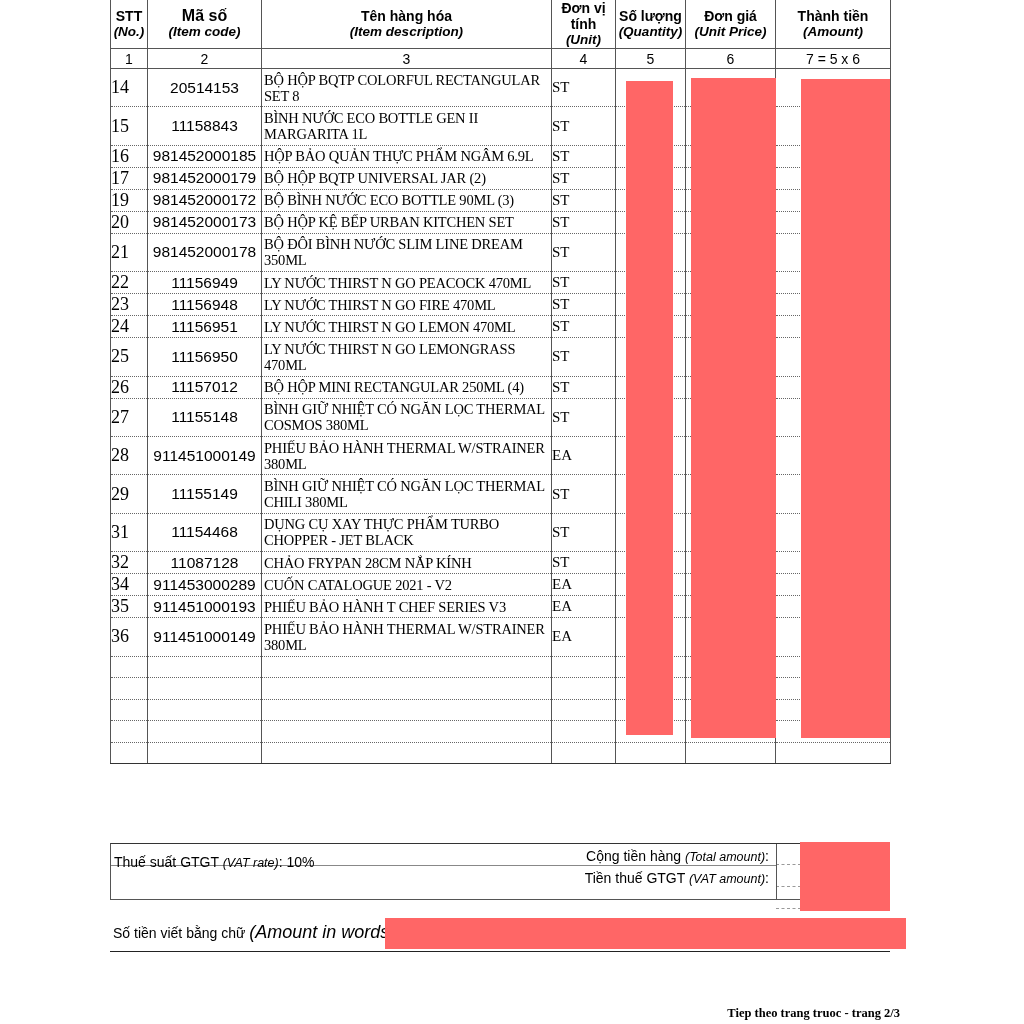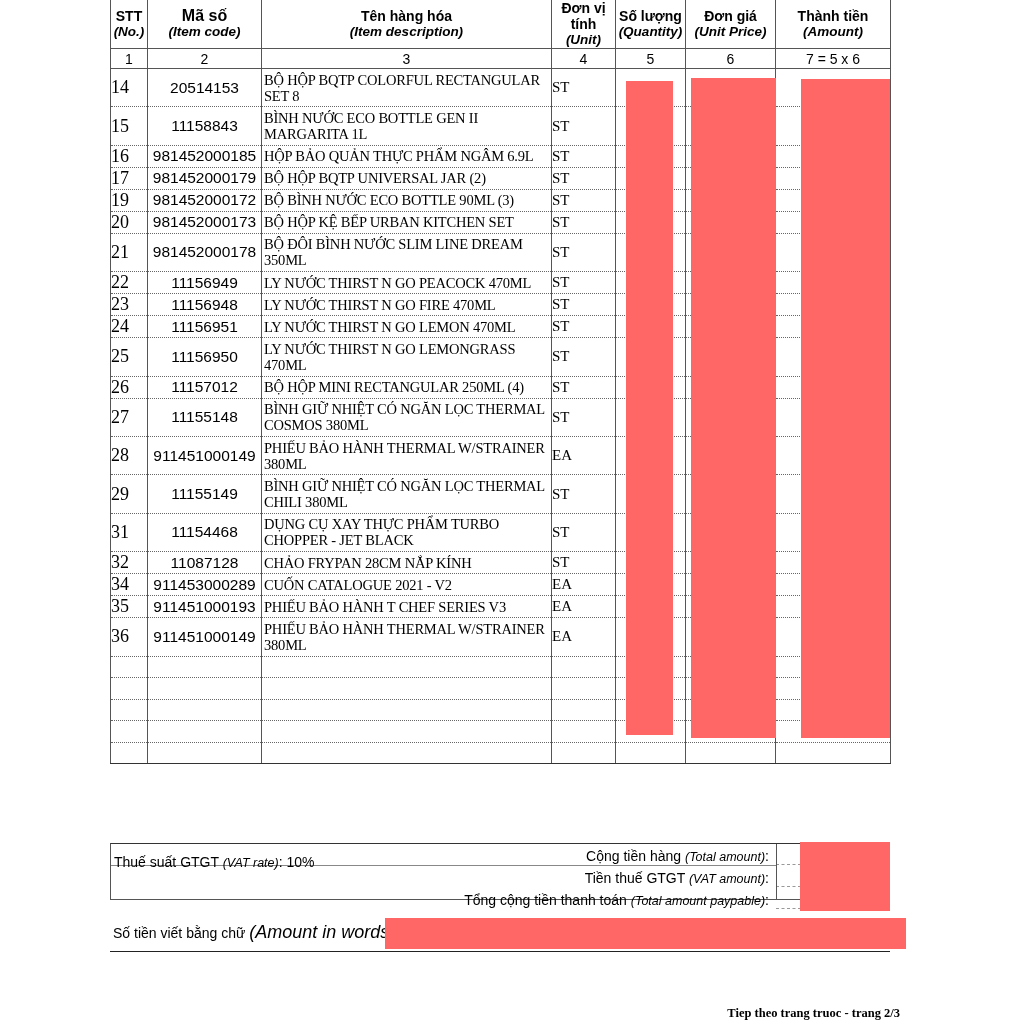--- a/index.html
+++ b/index.html
@@ -322,23 +322,20 @@
   <div class="tot-line" style="top:4px;">
     <span>Cộng tiền hàng</span> <i>(Total amount)</i>:
   </div>
   <div class="tot-sep" style="top:21px; right:113px;"></div>
   <div class="abs" style="left:3px; top:10px;">
     <span>Thuế suất GTGT</span> <i style="font-size:12.5px">(VAT rate)</i>: <span>10%</span>
   </div>
   <div class="tot-line" style="top:26px;margin-left:39px;">
     <span>Tiền thuế GTGT</span> <i>(VAT amount)</i>:
   </div>
-  <div class="tot-line" style="top:48px;">
-    <span>Tổng cộng tiền thanh toán</span> <i>(Total amount paypable)</i>:
-  </div>
   <div class="dash" style="top:20px;"></div>
   <div class="dash" style="top:42px;"></div>
   <div class="dash" style="top:64px;"></div>
   <div class="abs" style="left:665px; top:0; bottom:0; border-left:1px solid #555;"></div>
 </div>
 <div class="redact" style="left: 800px; top: 842px; width: 90px; height: 69px; background: rgb(255, 102, 102);"></div>
 
 <div class="words">
   <span>Số tiền viết bằng chữ</span> <i>(Amount in words)</i>:
 </div>

